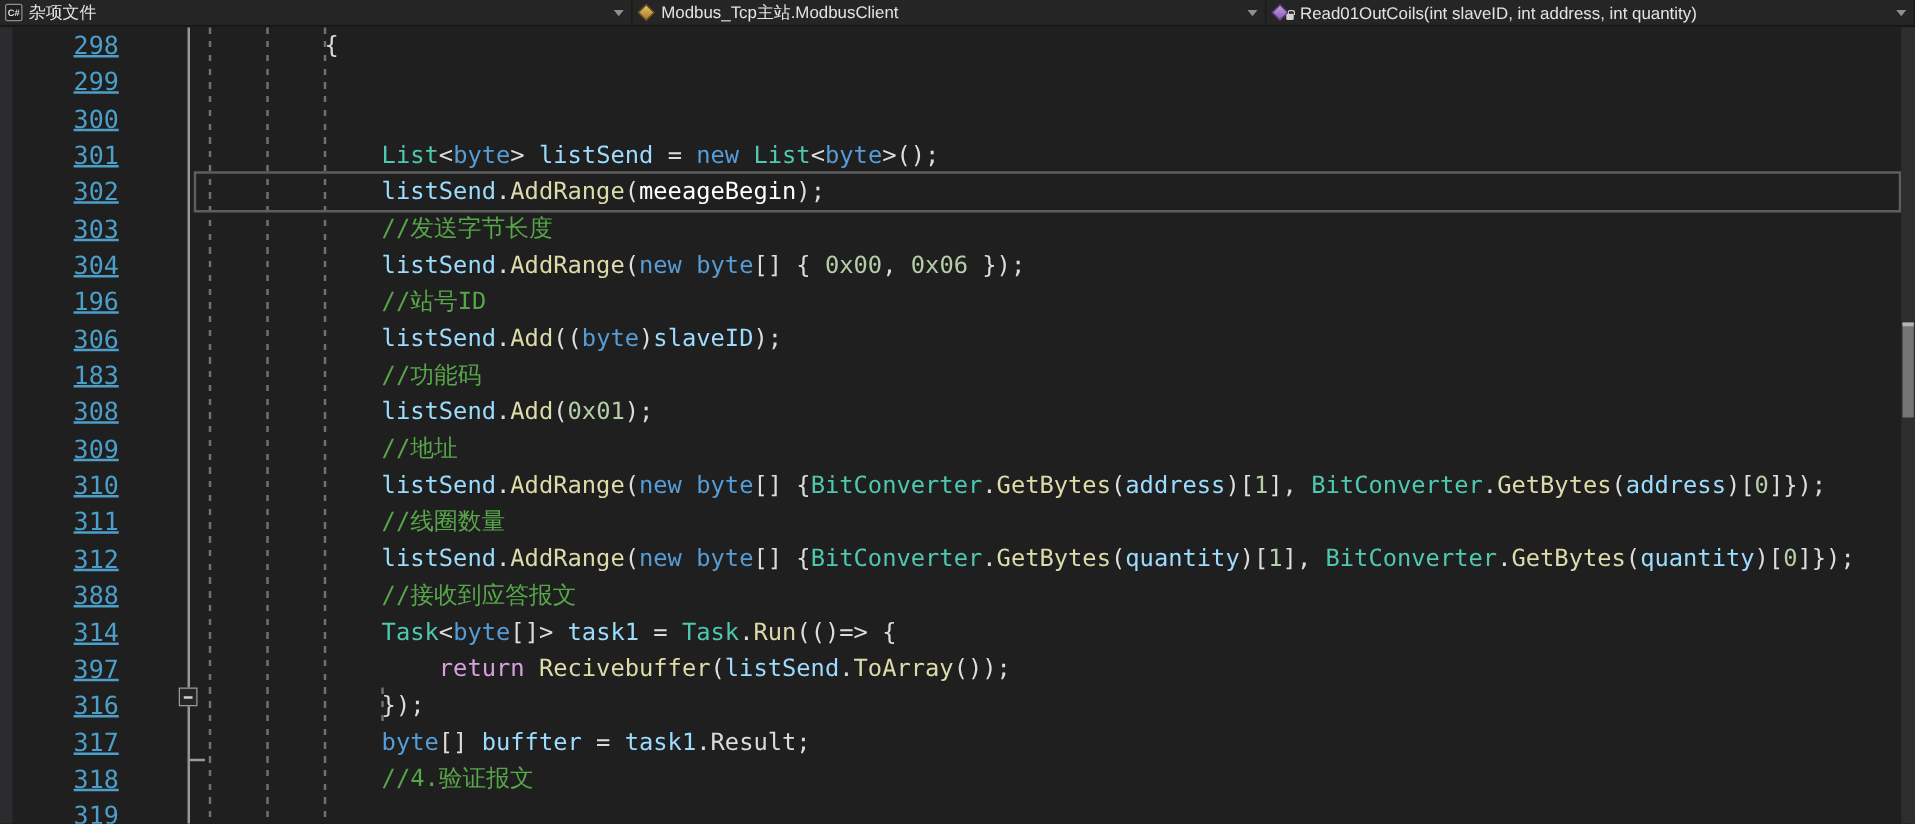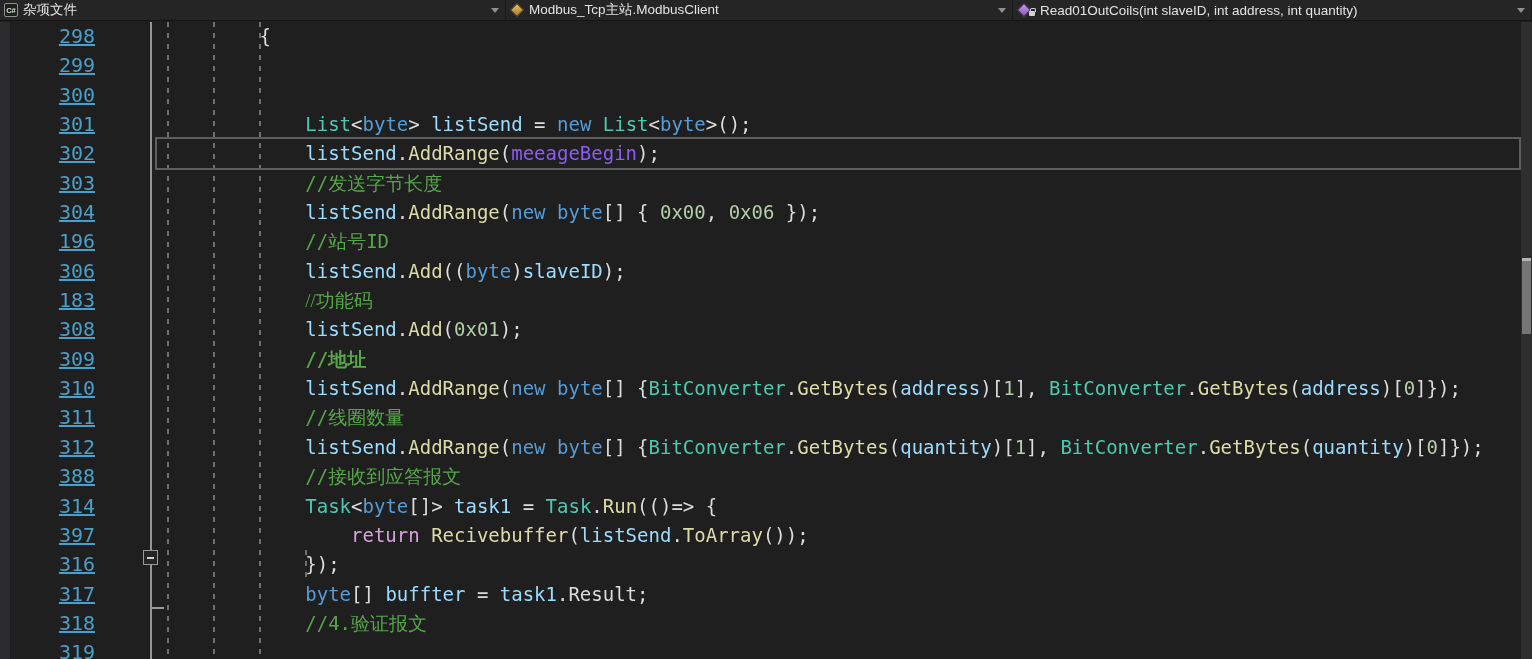--- a/index.html
+++ b/index.html
@@ -124,28 +124,28 @@
     <div class="iguide" id="iguide-0"></div>
     <div class="iguide" id="iguide-1"></div>
     <div class="iguide" id="iguide-2"></div>
     <div class="iguide" id="iguide-3"></div>
     <div id="current-line-box"></div>
     <div id="code-lines">
         <div class="code-row"><span>        </span><span style="color: rgb(220, 220, 220);">{</span></div>
         <div class="code-row"><span></span></div>
         <div class="code-row"><span>            </span></div>
         <div class="code-row"><span>            </span><span style="color: rgb(78, 201, 176);">List</span><span style="color: rgb(220, 220, 220);">&lt;</span><span style="color: rgb(86, 156, 214);">byte</span><span style="color: rgb(220, 220, 220);">&gt; </span><span style="color: rgb(156, 220, 254);">listSend</span><span style="color: rgb(220, 220, 220);"> = </span><span style="color: rgb(86, 156, 214);">new</span><span style="color: rgb(220, 220, 220);"> </span><span style="color: rgb(78, 201, 176);">List</span><span style="color: rgb(220, 220, 220);">&lt;</span><span style="color: rgb(86, 156, 214);">byte</span><span style="color: rgb(220, 220, 220);">&gt;();</span></div>
-        <div class="code-row"><span>            </span><span style="color: rgb(156, 220, 254);">listSend</span><span style="color: rgb(220, 220, 220);">.</span><span style="color: rgb(220, 220, 170);">AddRange</span><span style="color: rgb(220, 220, 220);">(</span><span style="color: #8b5cf6;">meeageBegin</span><span style="color: rgb(220, 220, 220);">);</span></div>
+        <div class="code-row"><span>            </span><span style="color: rgb(156, 220, 254);">listSend</span><span style="color: rgb(220, 220, 220);">.</span><span style="color: rgb(220, 220, 170);">AddRange</span><span style="color: rgb(220, 220, 220);">(</span><span style="color: #ffffff;">meeageBegin</span><span style="color: rgb(220, 220, 220);">);</span></div>
         <div class="code-row"><span>            </span><span style="color: rgb(87, 166, 74);">//发送字节长度</span></div>
         <div class="code-row"><span>            </span><span style="color: rgb(156, 220, 254);">listSend</span><span style="color: rgb(220, 220, 220);">.</span><span style="color: rgb(220, 220, 170);">AddRange</span><span style="color: rgb(220, 220, 220);">(</span><span style="color: rgb(86, 156, 214);">new</span><span style="color: rgb(220, 220, 220);"> </span><span style="color: rgb(86, 156, 214);">byte</span><span style="color: rgb(220, 220, 220);">[] { </span><span style="color: rgb(181, 206, 168);">0x00</span><span style="color: rgb(220, 220, 220);">, </span><span style="color: rgb(181, 206, 168);">0x06</span><span style="color: rgb(220, 220, 220);"> });</span></div>
         <div class="code-row"><span>            </span><span style="color: rgb(87, 166, 74);">//站号ID</span></div>
         <div class="code-row"><span>            </span><span style="color: rgb(156, 220, 254);">listSend</span><span style="color: rgb(220, 220, 220);">.</span><span style="color: rgb(220, 220, 170);">Add</span><span style="color: rgb(220, 220, 220);">((</span><span style="color: rgb(86, 156, 214);">byte</span><span style="color: rgb(220, 220, 220);">)</span><span style="color: rgb(156, 220, 254);">slaveID</span><span style="color: rgb(220, 220, 220);">);</span></div>
-        <div class="code-row"><span>            </span><span style="color: rgb(87, 166, 74); font-family: Liberation Serif, serif;">//功能码</span></div>
+        <div class="code-row"><span>            </span><span style="color: rgb(87, 166, 74);">//功能码</span></div>
         <div class="code-row"><span>            </span><span style="color: rgb(156, 220, 254);">listSend</span><span style="color: rgb(220, 220, 220);">.</span><span style="color: rgb(220, 220, 170);">Add</span><span style="color: rgb(220, 220, 220);">(</span><span style="color: rgb(181, 206, 168);">0x01</span><span style="color: rgb(220, 220, 220);">);</span></div>
-        <div class="code-row"><span>            </span><span style="color: rgb(87, 166, 74); font-weight: bold;">//地址</span></div>
+        <div class="code-row"><span>            </span><span style="color: rgb(87, 166, 74);">//地址</span></div>
         <div class="code-row"><span>            </span><span style="color: rgb(156, 220, 254);">listSend</span><span style="color: rgb(220, 220, 220);">.</span><span style="color: rgb(220, 220, 170);">AddRange</span><span style="color: rgb(220, 220, 220);">(</span><span style="color: rgb(86, 156, 214);">new</span><span style="color: rgb(220, 220, 220);"> </span><span style="color: rgb(86, 156, 214);">byte</span><span style="color: rgb(220, 220, 220);">[] {</span><span style="color: rgb(78, 201, 176);">BitConverter</span><span style="color: rgb(220, 220, 220);">.</span><span style="color: rgb(220, 220, 170);">GetBytes</span><span style="color: rgb(220, 220, 220);">(</span><span style="color: rgb(156, 220, 254);">address</span><span style="color: rgb(220, 220, 220);">)[</span><span style="color: rgb(181, 206, 168);">1</span><span style="color: rgb(220, 220, 220);">], </span><span style="color: rgb(78, 201, 176);">BitConverter</span><span style="color: rgb(220, 220, 220);">.</span><span style="color: rgb(220, 220, 170);">GetBytes</span><span style="color: rgb(220, 220, 220);">(</span><span style="color: rgb(156, 220, 254);">address</span><span style="color: rgb(220, 220, 220);">)[</span><span style="color: rgb(181, 206, 168);">0</span><span style="color: rgb(220, 220, 220);">]});</span></div>
         <div class="code-row"><span>            </span><span style="color: rgb(87, 166, 74);">//线圈数量</span></div>
         <div class="code-row"><span>            </span><span style="color: rgb(156, 220, 254);">listSend</span><span style="color: rgb(220, 220, 220);">.</span><span style="color: rgb(220, 220, 170);">AddRange</span><span style="color: rgb(220, 220, 220);">(</span><span style="color: rgb(86, 156, 214);">new</span><span style="color: rgb(220, 220, 220);"> </span><span style="color: rgb(86, 156, 214);">byte</span><span style="color: rgb(220, 220, 220);">[] {</span><span style="color: rgb(78, 201, 176);">BitConverter</span><span style="color: rgb(220, 220, 220);">.</span><span style="color: rgb(220, 220, 170);">GetBytes</span><span style="color: rgb(220, 220, 220);">(</span><span style="color: rgb(156, 220, 254);">quantity</span><span style="color: rgb(220, 220, 220);">)[</span><span style="color: rgb(181, 206, 168);">1</span><span style="color: rgb(220, 220, 220);">], </span><span style="color: rgb(78, 201, 176);">BitConverter</span><span style="color: rgb(220, 220, 220);">.</span><span style="color: rgb(220, 220, 170);">GetBytes</span><span style="color: rgb(220, 220, 220);">(</span><span style="color: rgb(156, 220, 254);">quantity</span><span style="color: rgb(220, 220, 220);">)[</span><span style="color: rgb(181, 206, 168);">0</span><span style="color: rgb(220, 220, 220);">]});</span></div>
         <div class="code-row"><span>            </span><span style="color: rgb(87, 166, 74);">//接收到应答报文</span></div>
         <div class="code-row"><span>            </span><span style="color: rgb(78, 201, 176);">Task</span><span style="color: rgb(220, 220, 220);">&lt;</span><span style="color: rgb(86, 156, 214);">byte</span><span style="color: rgb(220, 220, 220);">[]&gt; </span><span style="color: rgb(156, 220, 254);">task1</span><span style="color: rgb(220, 220, 220);"> = </span><span style="color: rgb(78, 201, 176);">Task</span><span style="color: rgb(220, 220, 220);">.</span><span style="color: rgb(220, 220, 170);">Run</span><span style="color: rgb(220, 220, 220);">(()=&gt; {</span></div>
         <div class="code-row"><span>                </span><span style="color: rgb(216, 160, 223);">return</span><span style="color: rgb(220, 220, 220);"> </span><span style="color: rgb(220, 220, 170);">Recivebuffer</span><span style="color: rgb(220, 220, 220);">(</span><span style="color: rgb(156, 220, 254);">listSend</span><span style="color: rgb(220, 220, 220);">.</span><span style="color: rgb(220, 220, 170);">ToArray</span><span style="color: rgb(220, 220, 220);">());</span></div>
         <div class="code-row"><span>            </span><span style="color: rgb(220, 220, 220);">});</span></div>
         <div class="code-row"><span>            </span><span style="color: rgb(86, 156, 214);">byte</span><span style="color: rgb(220, 220, 220);">[] </span><span style="color: rgb(156, 220, 254);">buffter</span><span style="color: rgb(220, 220, 220);"> = </span><span style="color: rgb(156, 220, 254);">task1</span><span style="color: rgb(220, 220, 220);">.Result;</span></div>
         <div class="code-row"><span>            </span><span style="color: rgb(87, 166, 74);">//4.验证报文</span></div>
       </div>

